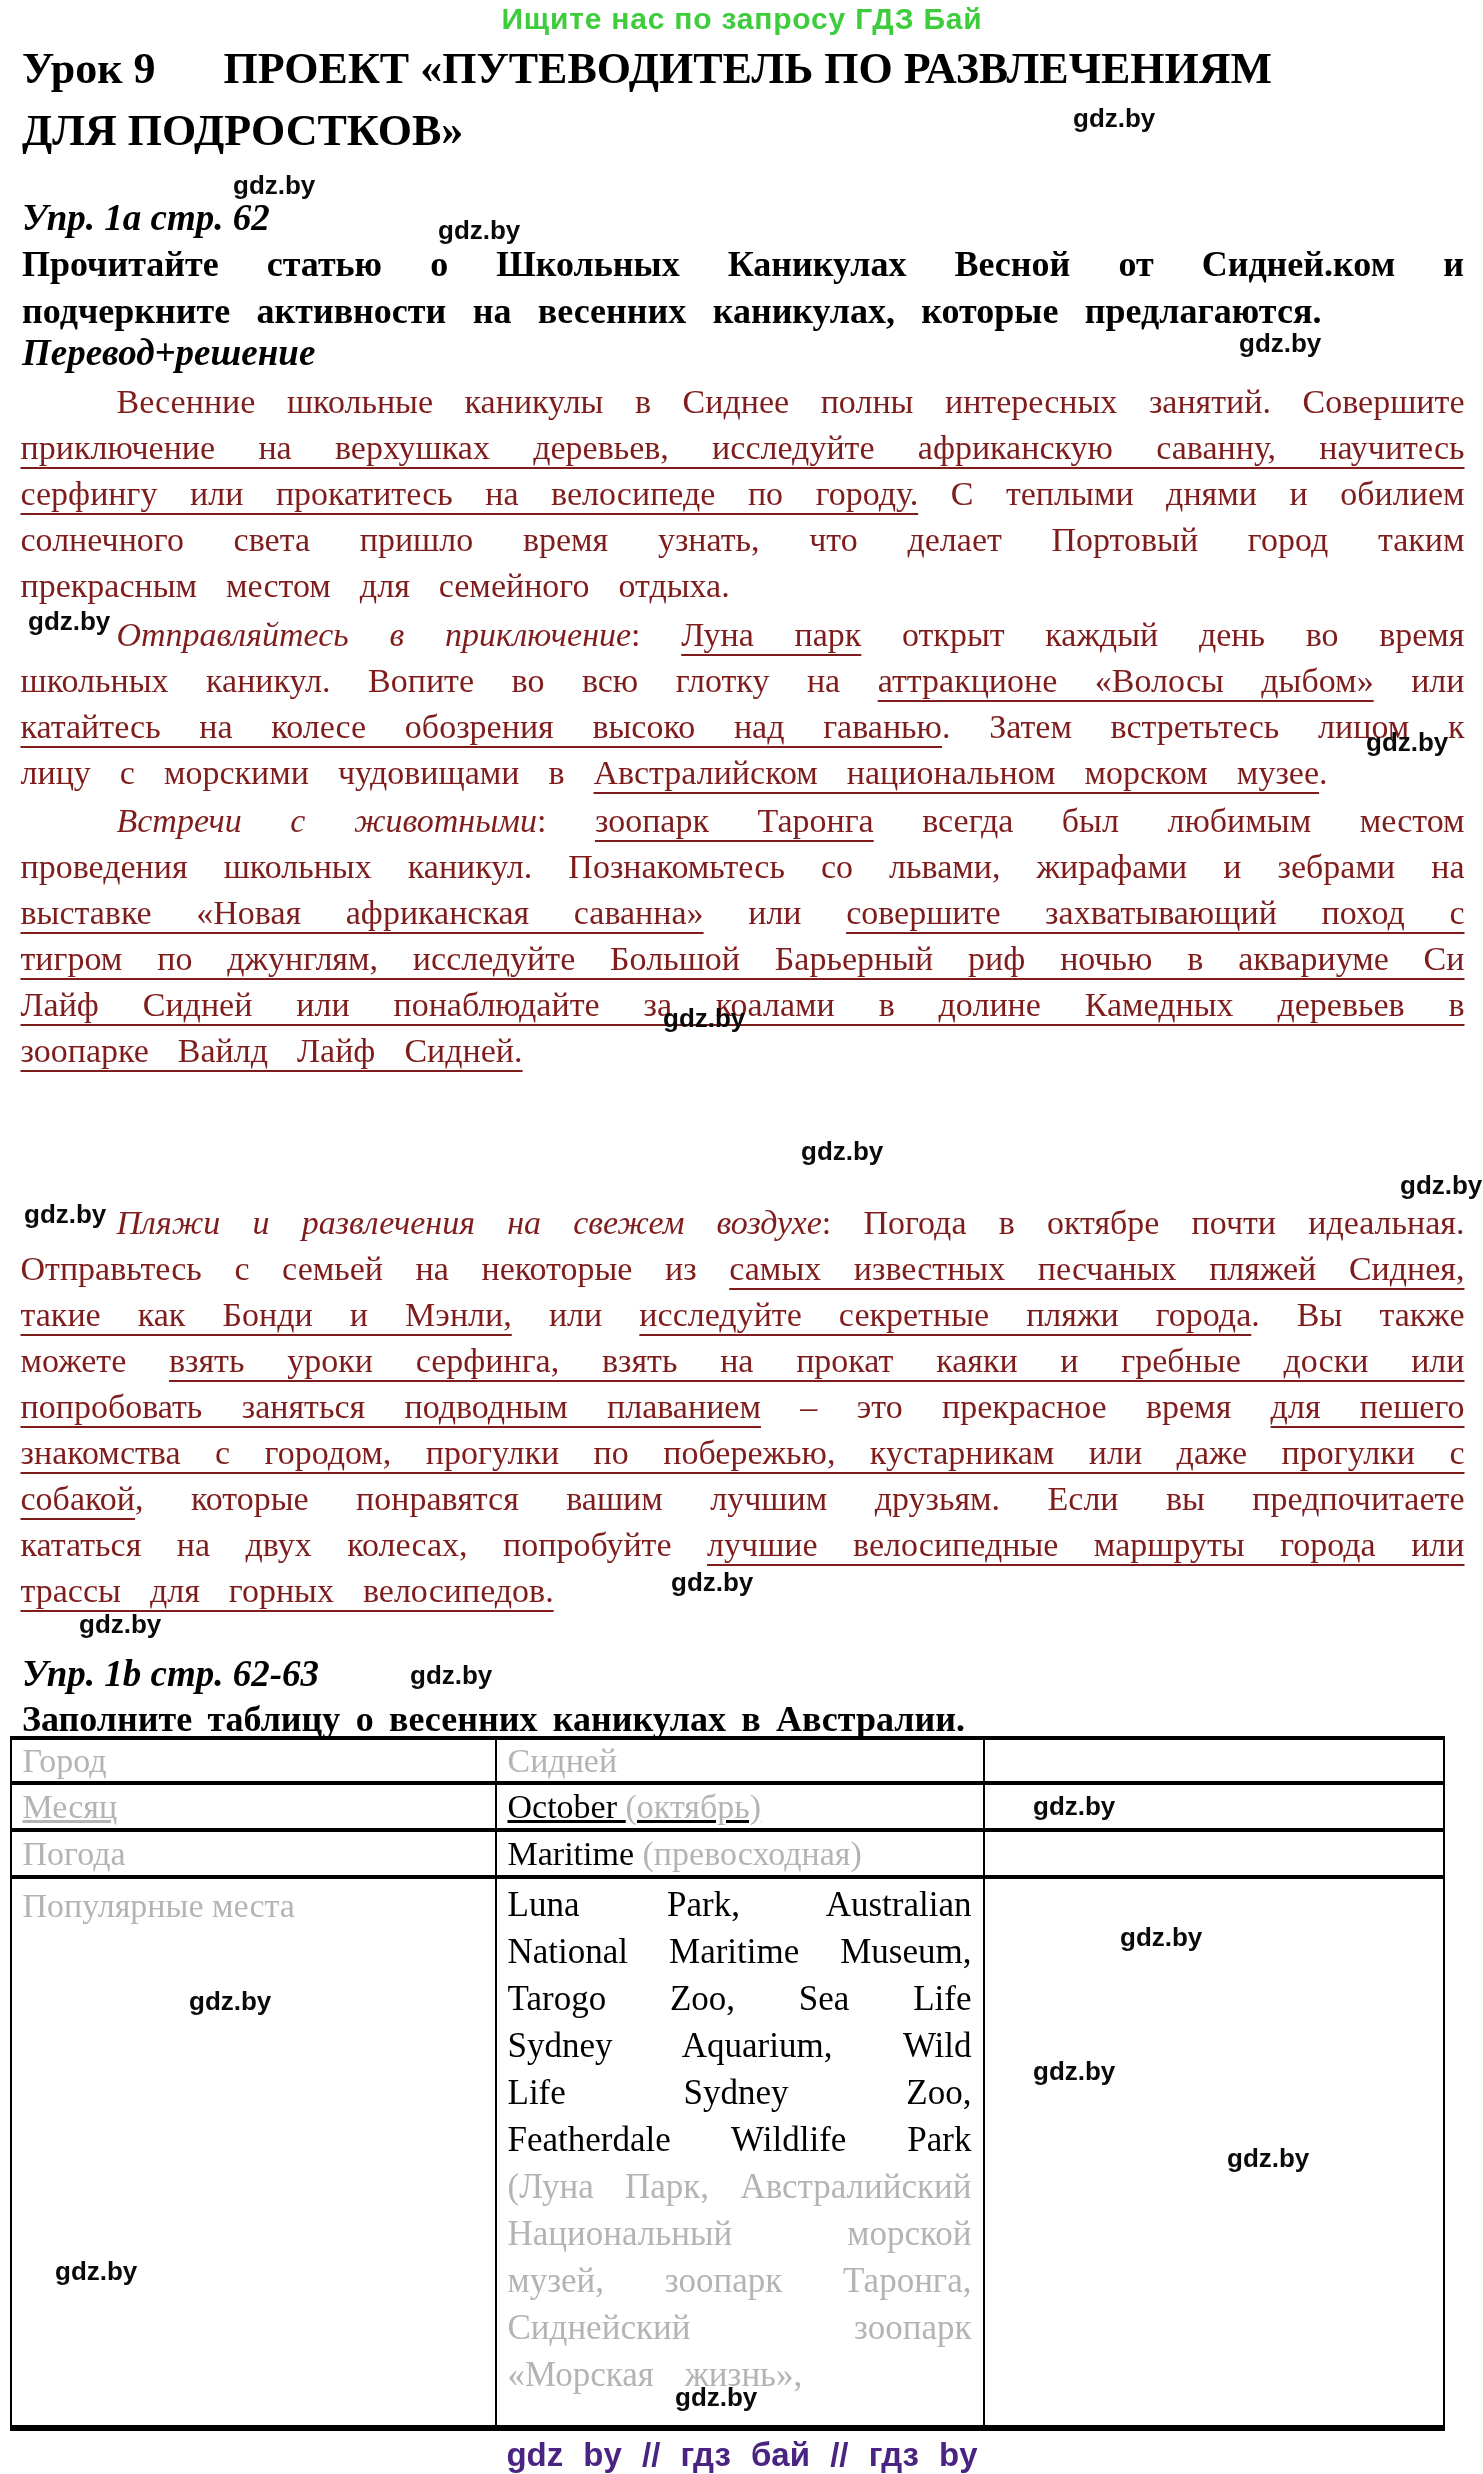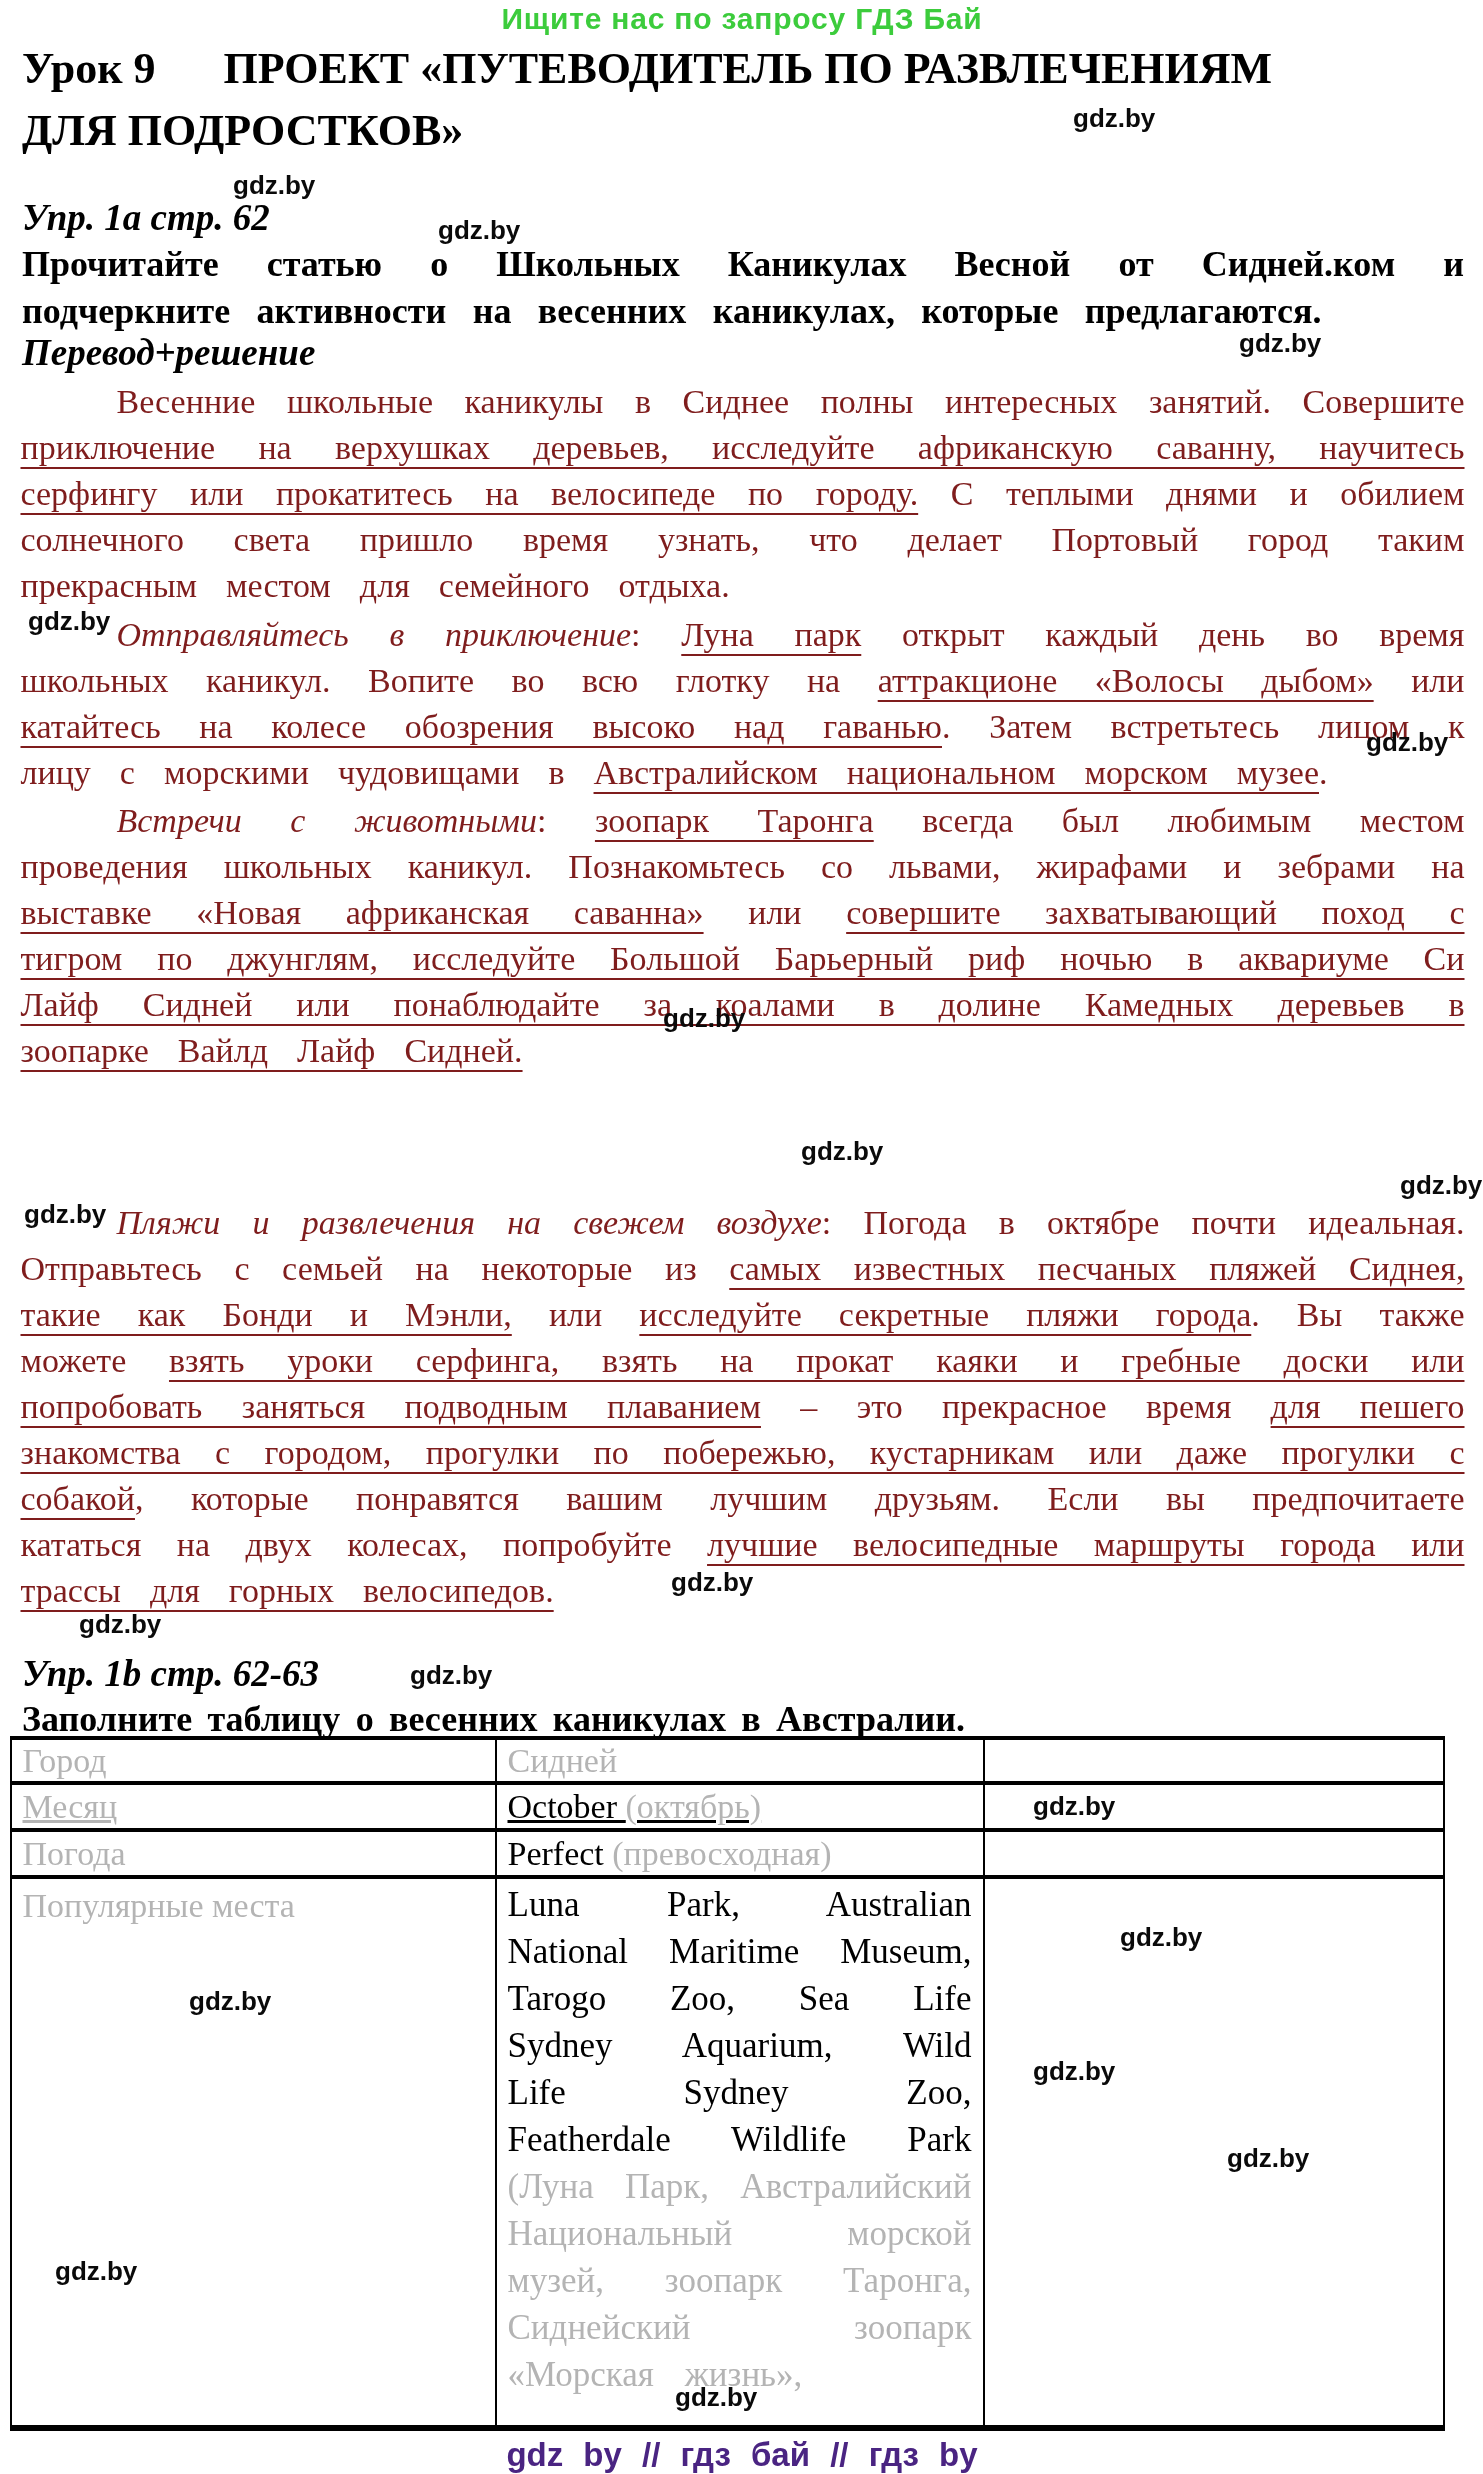--- a/index.html
+++ b/index.html
@@ -123,21 +123,21 @@
         <td class="val"><span class="run-g">Сидней</span></td>
         <td class="emp"></td>
       </tr>
       <tr class="rt r2">
         <td class="lbl">Месяц</td>
         <td class="val"><span class="run-b">October </span><span class="run-g">(октябрь)</span></td>
         <td class="emp"></td>
       </tr>
       <tr class="rt r3">
         <td class="lbl">Погода</td>
-        <td class="val"><span class="run-b">Perfect </span><span class="run-g">(превосходная)</span></td>
+        <td class="val"><span class="run-b">Maritime </span><span class="run-g">(превосходная)</span></td>
         <td class="emp"></td>
       </tr>
       <tr class="rt rb r4">
         <td class="lbl">Популярные места</td>
         <td class="val">
           <div class="cellclip"><span class="run-b">Luna Park, Australian National Maritime Museum, Tarogo Zoo, Sea Life Sydney Aquarium, Wild Life Sydney Zoo, Featherdale Wildlife Park </span><span class="run-g">(Луна Парк, Австралийский Национальный морской музей, зоопарк Таронга, Сиднейский зоопарк «Морская жизнь»,</span></div>
         </td>
         <td class="emp"></td>
       </tr>
     </tbody>

